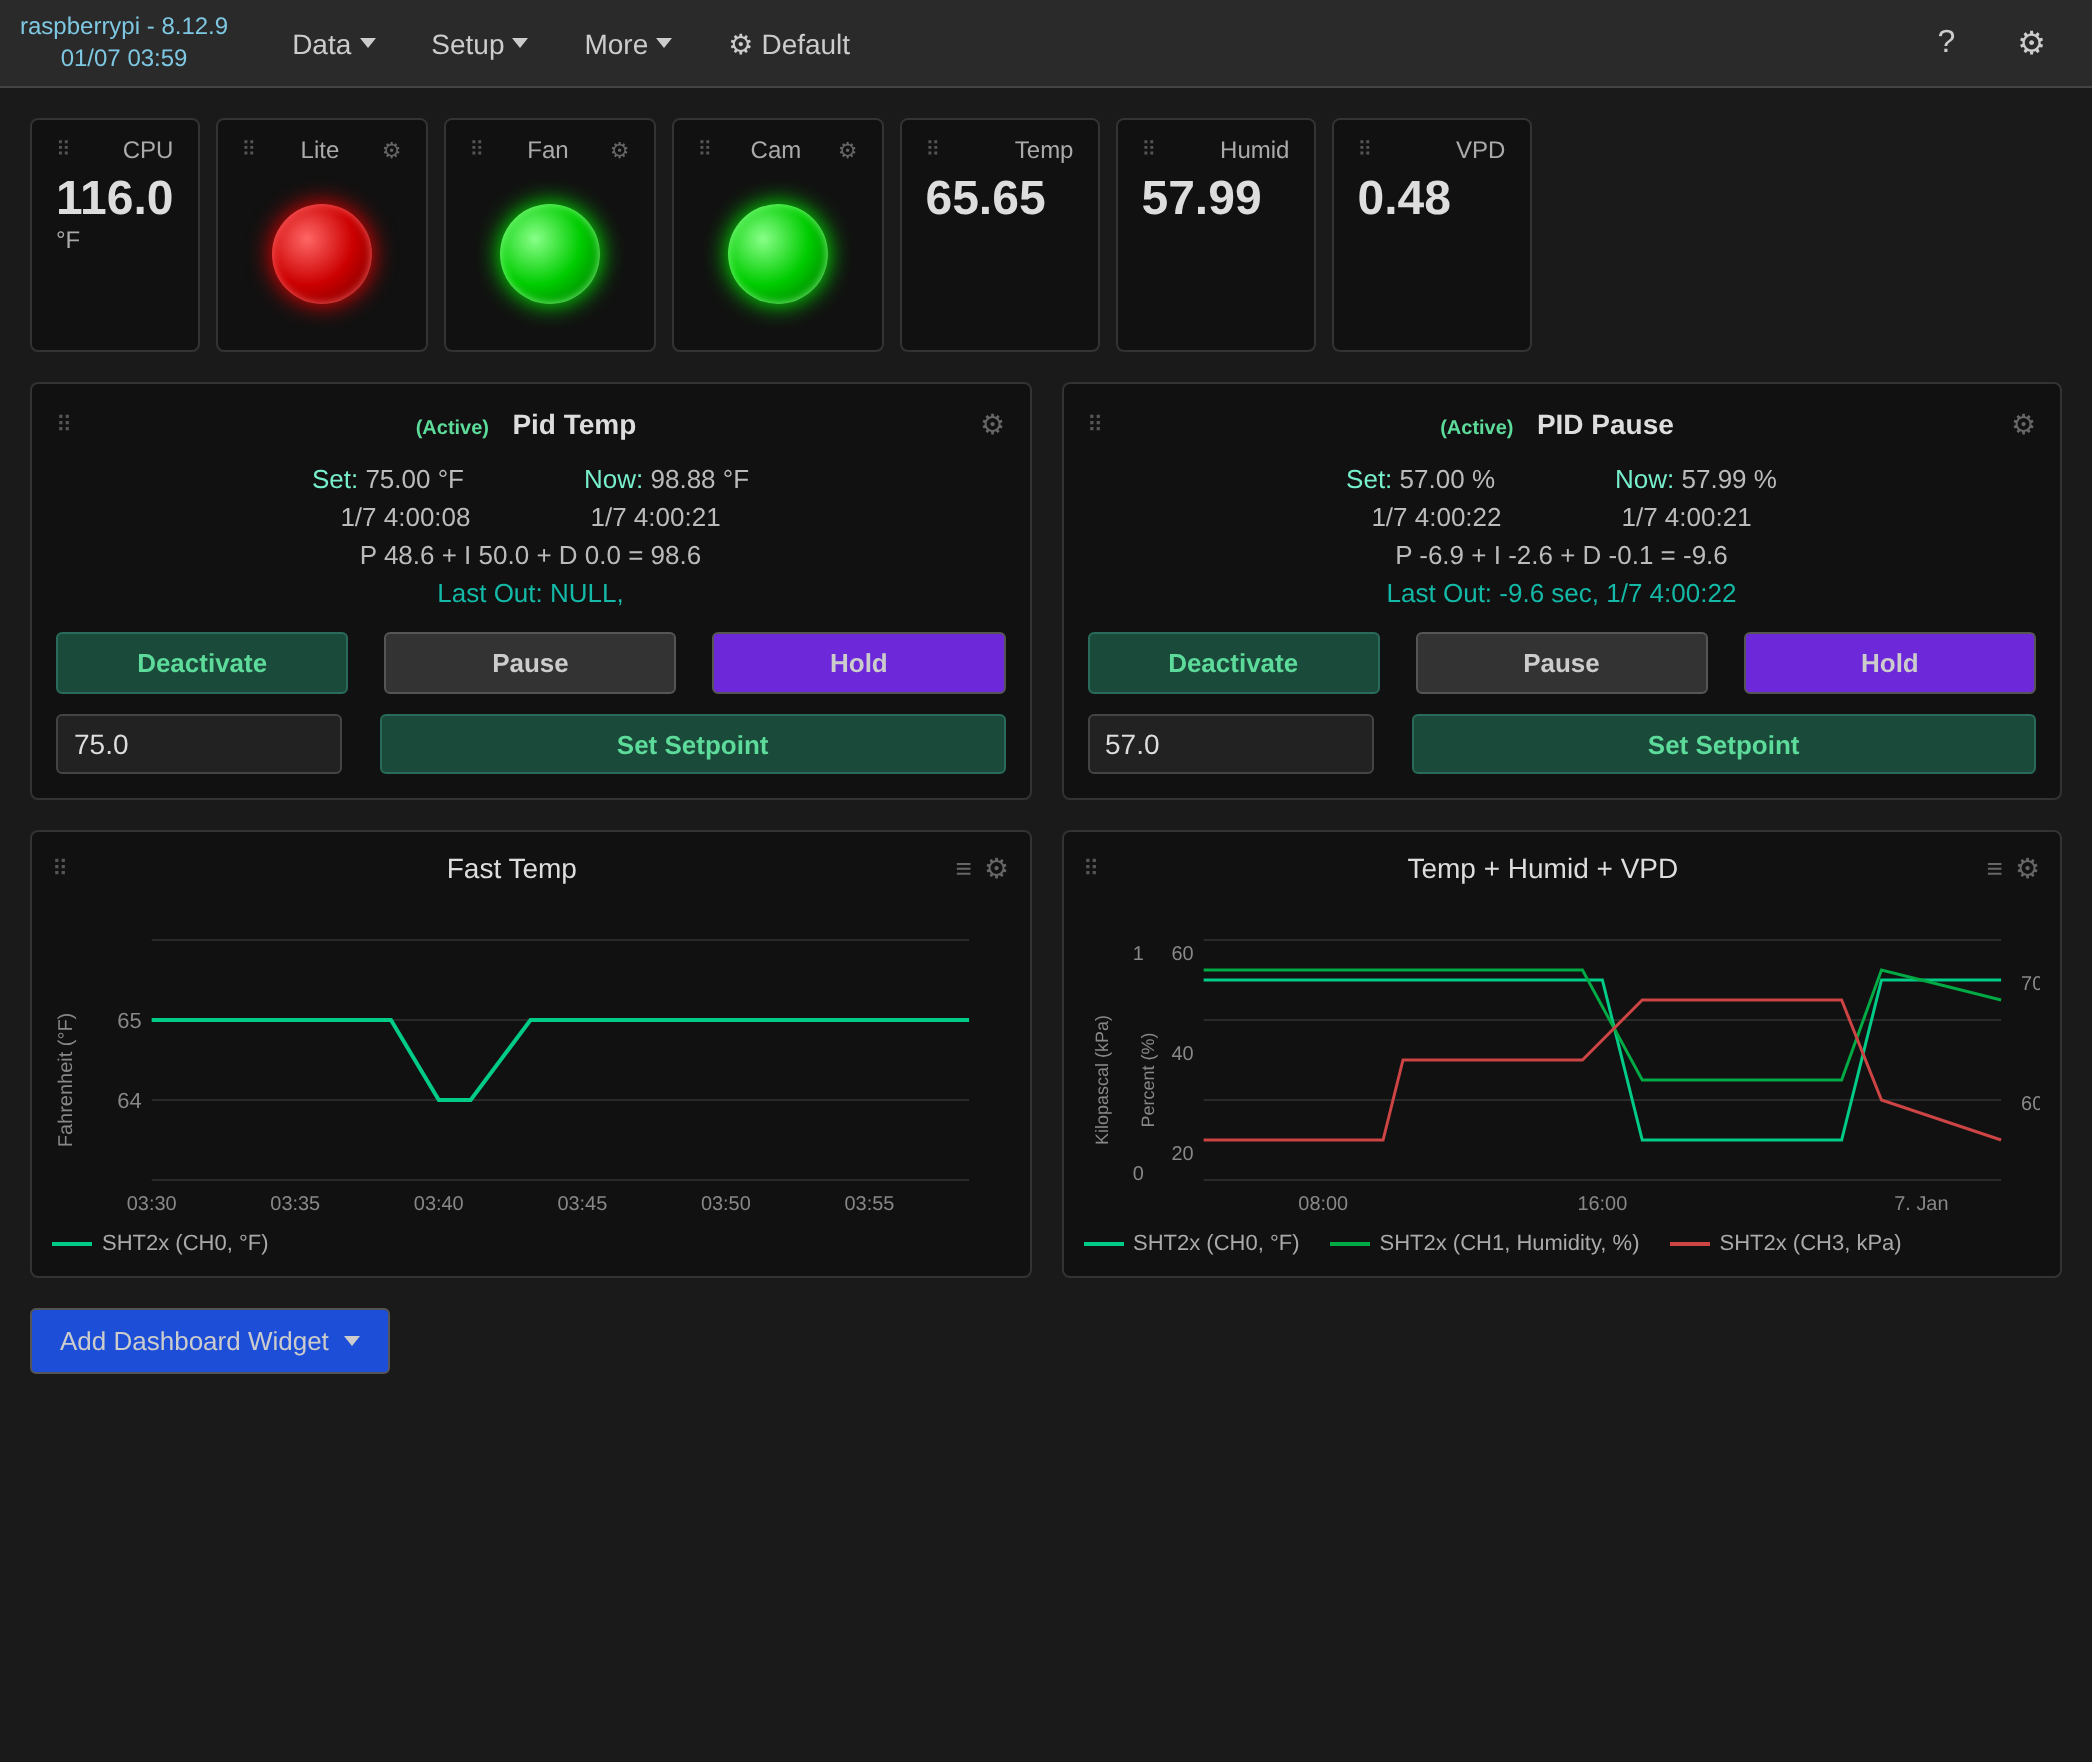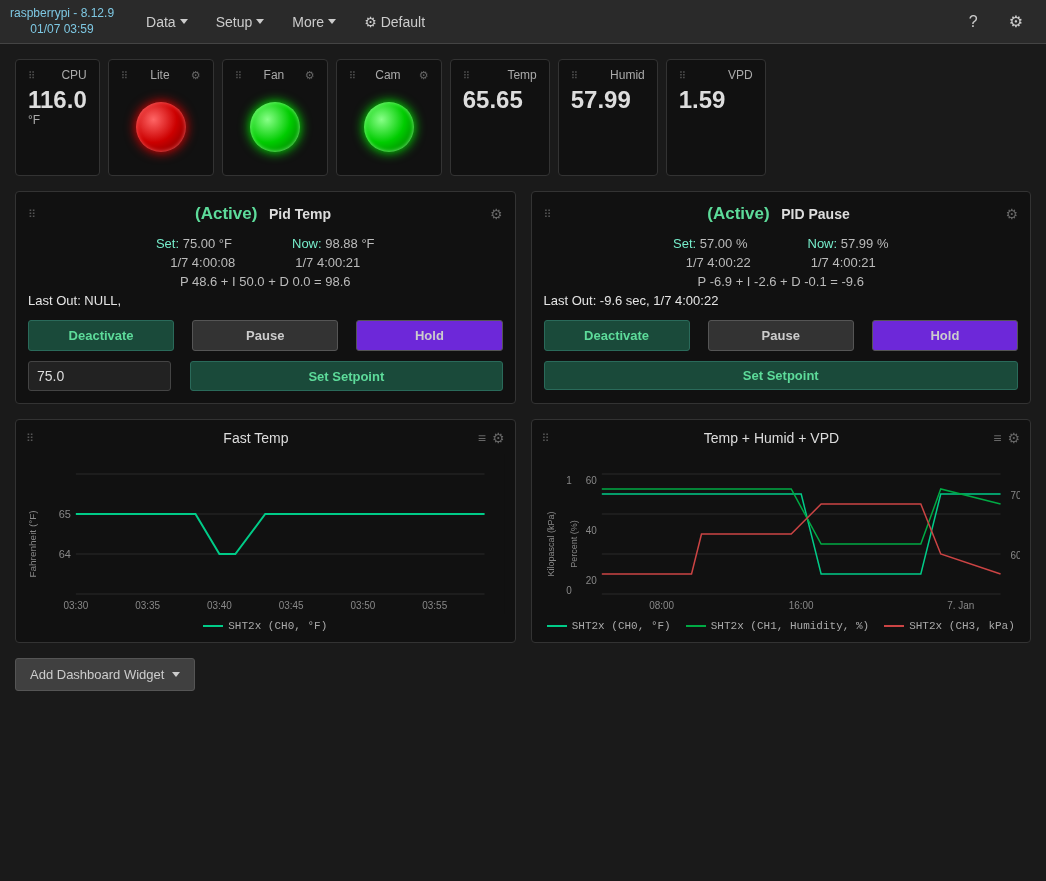--- a/index.html
+++ b/index.html
@@ -201,22 +201,22 @@
     }
     .pid-stat-label {
       color: #7ec;
     }
     .pid-calc {
       text-align: center;
       color: #bbb;
       margin-bottom: 4px;
     }
     .pid-last-out {
-      text-align: left;
-      color: #e5e5e5;
+      text-align: center;
+      color: #14b8a6;
       margin-bottom: 12px;
     }
     .pid-buttons {
       display: flex;
       gap: 18px;
       margin-bottom: 10px;
     }
     .pid-btn {
       flex: 1;
       padding: 7px;
@@ -308,58 +308,56 @@
     }
     .chart-svg {
       width: 100%;
       height: 100%;
     }
     .chart-legend {
       display: flex;
       gap: 15px;
       margin-top: 6px;
       flex-wrap: wrap;
-      justify-content: center;
-      font-family: Liberation Mono, monospace;
     }
     .legend-item {
       display: flex;
       align-items: center;
       gap: 5px;
       font-size: 11px;
       color: #aaa;
     }
     .legend-line {
       width: 20px;
       height: 2px;
       display: inline-block;
     }
 
     
     .add-widget-btn {
-      background: #404040;
+      background: #1d4ed8;
       border: 1px solid #555;
       color: #ccc;
       padding: 8px 14px;
       border-radius: 3px;
       cursor: pointer;
       font-size: 13px;
       display: flex;
       align-items: center;
       gap: 8px;
     }
     .add-widget-btn .caret {
       border-left: 4px solid transparent;
       border-right: 4px solid transparent;
       border-top: 5px solid #ccc;
     }
 
     .active-badge {
       color: #5ddb9a;
-      font-size: 17px;
+      font-size: 10px;
     }
   </style>
 </head>
 <body>
 
 <nav class="navbar">
   <div class="nav-brand">
     <div>raspberrypi - 8.12.9</div>
     <div>01/07 03:59</div>
   </div>
@@ -453,21 +451,21 @@
         <span class="tile-label">Humid</span>
       </div>
       <div class="tile-value">57.99</div>
     </div>
 
     <div class="sensor-tile tile-medium">
       <div class="sensor-tile-header">
         <span class="tile-dots">⠿</span>
         <span class="tile-label">VPD</span>
       </div>
-      <div class="tile-value">1.59</div>
+      <div class="tile-value">0.48</div>
     </div>
 
   </div>
 
   <div class="pid-row">
 
     <div class="pid-panel">
       <div class="pid-header">
         <span class="pid-dots">⠿</span>
         <div class="pid-title">
@@ -523,20 +521,23 @@
         </div>
         <div class="pid-calc">P -6.9 + I -2.6 + D -0.1 = -9.6</div>
         <div class="pid-last-out">Last Out: -9.6 sec, 1/7 4:00:22</div>
       </div>
       <div class="pid-buttons">
         <button class="pid-btn btn-deactivate">Deactivate</button>
         <button class="pid-btn btn-pause">Pause</button>
         <button class="pid-btn btn-hold">Hold</button>
       </div>
       <div class="pid-setpoint-row">
+        <div class="input-wrapper" style="flex:1">
+          <input class="pid-setpoint-input" type="text" value="57.0" style="width: 100%;">
+        </div>
         <button class="pid-setpoint-btn">Set Setpoint</button>
       </div>
     </div>
 
   </div>
 
   <div class="chart-row">
 
     <div class="chart-panel">
       <div class="chart-header">

